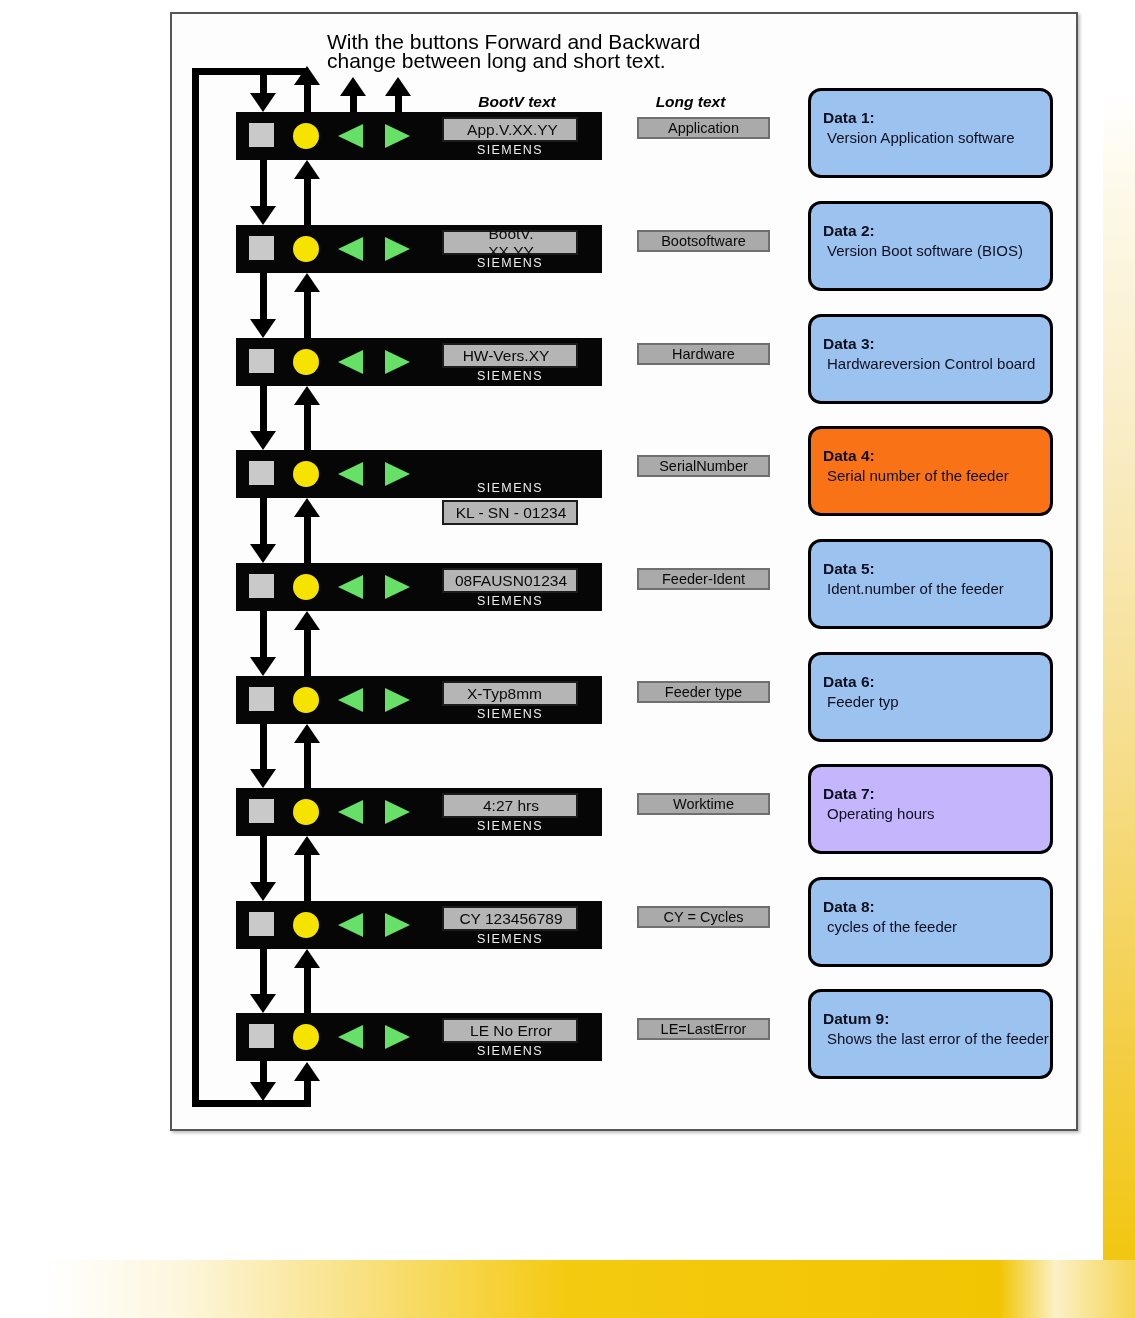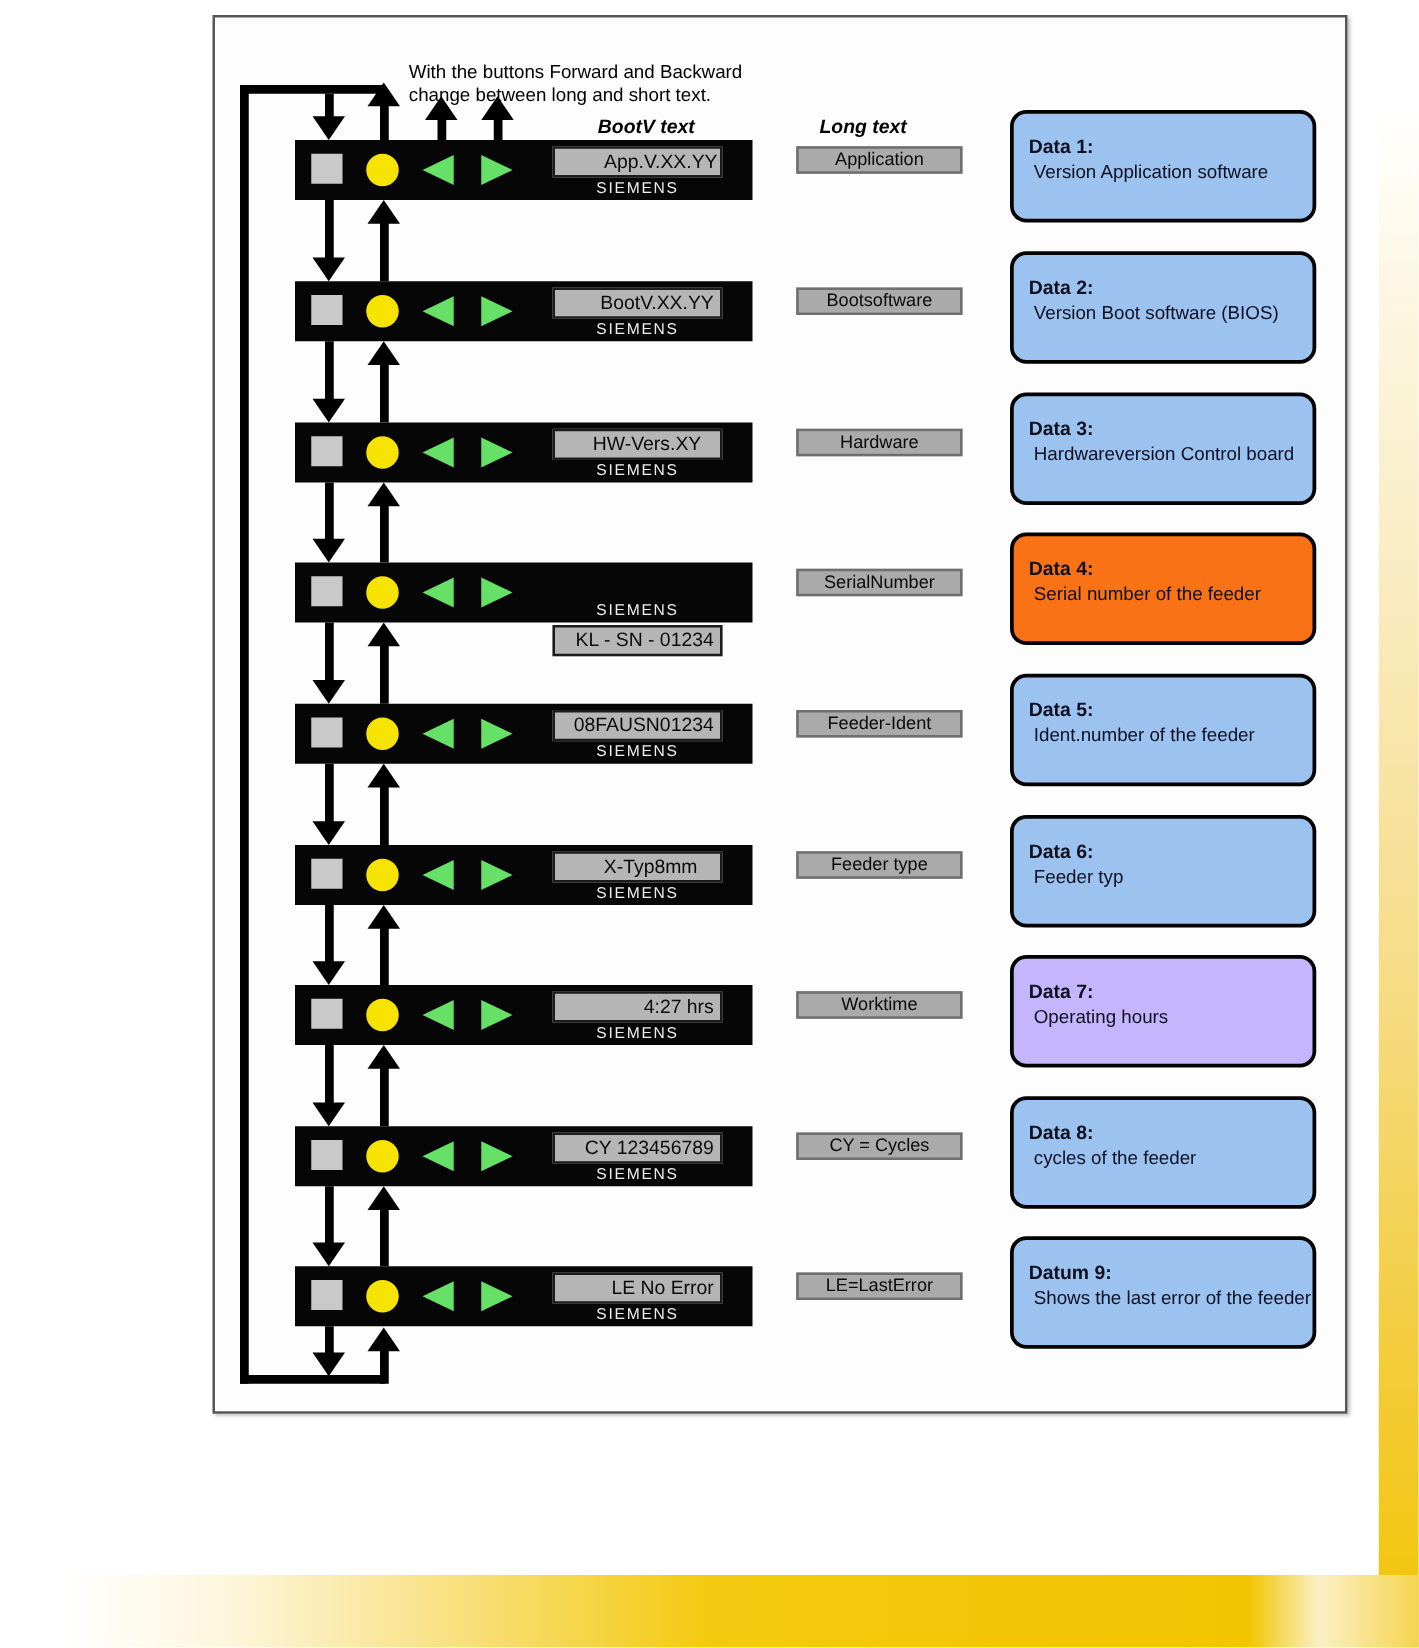--- a/index.html
+++ b/index.html
@@ -7,21 +7,21 @@
     position:relative;width:1135px;height:1318px;background:#ffffff;
     font-family:"Liberation Sans", sans-serif;color:#000;overflow:hidden;
   }
   
   .frame{
     position:absolute;left:170px;top:12px;width:908px;height:1119px;
     border:2px solid #565656;background:#fdfdfd;box-sizing:border-box;
     box-shadow:2px 2px 3px rgba(0,0,0,0.25);
   }
   
-  .caption{position:absolute;left:327px;top:48px;font-size:15px;line-height:19px;white-space:nowrap;}
+  .caption{position:absolute;left:327px;top:32px;font-size:21px;line-height:19px;white-space:nowrap;}
   .hdr{position:absolute;top:93px;font-size:15.5px;font-weight:bold;font-style:italic;text-align:center;}
   .hdr.short{left:450px;width:134px;}
   .hdr.long{left:624px;width:133px;}
   
   .hline,.vline{position:absolute;background:#000;}
   
   .arr{position:absolute;width:26px;}
   .arr .shaft{position:absolute;left:10px;width:7px;background:#000;}
   .arr.down .shaft{top:0;bottom:17px;}
   .arr.up .shaft{top:17px;bottom:0;}
@@ -33,21 +33,21 @@
   .row{position:absolute;left:0;top:0;width:100%;height:0;}
   .panel{position:absolute;left:236px;top:0;width:366px;height:48px;background:#060606;}
   .btn-square{position:absolute;left:13px;top:11px;width:25px;height:24px;background:#c9c9c9;}
   .btn-circle{position:absolute;left:57px;top:11px;width:26px;height:26px;border-radius:50%;background:#f6e300;}
   .tri{position:absolute;top:12px;width:0;height:0;border-top:12px solid transparent;border-bottom:12px solid transparent;}
   .tri-left{left:102px;border-right:25px solid #66e066;}
   .tri-right{left:149px;border-left:25px solid #66e066;}
   .display{
     position:absolute;left:206px;top:5px;width:136px;height:25px;box-sizing:border-box;
     background:#b5b5b5;border:2px solid #1c1c1c;
-    display:flex;align-items:center;justify-content:flex-end;
+    display:flex;align-items:center;justify-content:center;
     padding:0 5px 0 7px;font-size:15.5px;color:#0b0b0b;white-space:nowrap;
   }
   .siemens{
     position:absolute;left:206px;top:31px;width:136px;text-align:center;
     color:#ededed;font-weight:normal;font-size:12.5px;letter-spacing:1.4px;
   }
   .longbox{
     position:absolute;left:624px;top:5px;width:133px;height:22px;box-sizing:border-box;
     background:#aaaaaa;border:2px solid #6f6f6f;
     text-align:center;font-size:14.5px;line-height:18px;color:#0a0a0a;white-space:nowrap;margin-left:13px;
@@ -200,21 +200,21 @@
       <div class="bb-desc">Version Application software</div>
     </div>
   </div>
 
   <div class="row" style="top: 225px;">
     <div class="panel">
       <div class="btn-square"></div>
       <div class="btn-circle" style="background: rgb(246, 227, 0);"></div>
       <div class="tri tri-left" style="border-right-color: rgb(102, 224, 102);"></div>
       <div class="tri tri-right" style="border-left-color: rgb(102, 224, 102);"></div>
-      <div class="display" style="background: rgb(181, 181, 181);">
+      <div class="display" style="background: rgb(181, 181, 181); flex-direction: column;">
         <span class="dl">BootV.</span>
         <span class="dc"></span>
         <span class="dr">XX.YY</span>
       </div>
       <div class="siemens">SIEMENS</div>
     </div>
     <div class="longbox">Bootsoftware</div>
     <div class="bluebox" style="background: rgb(156, 194, 240);">
       <div class="bb-title">Data 2:</div>
       <div class="bb-desc">Version Boot software (BIOS)</div>

